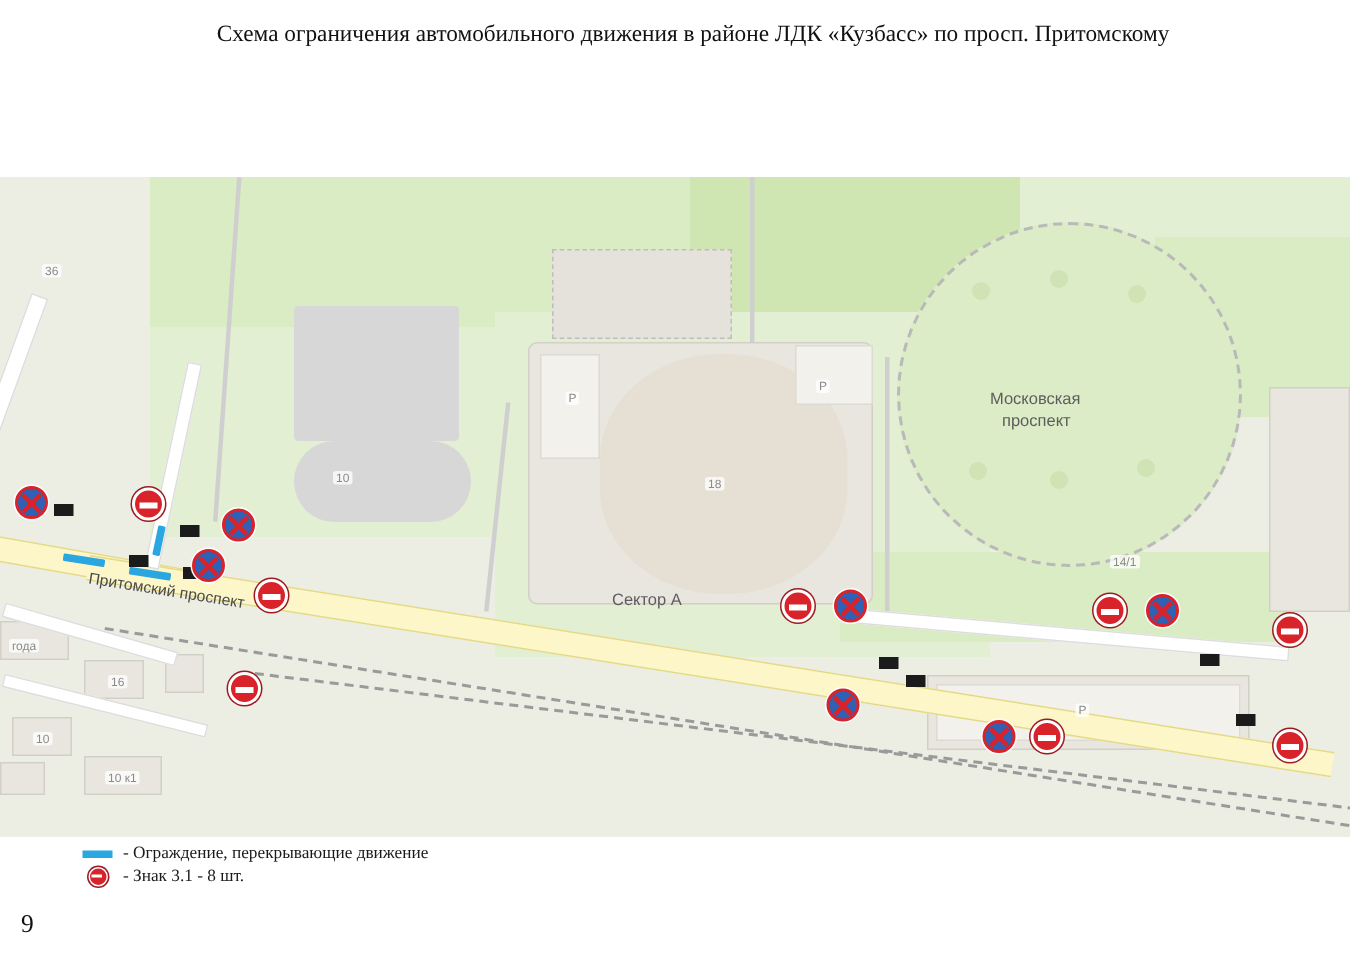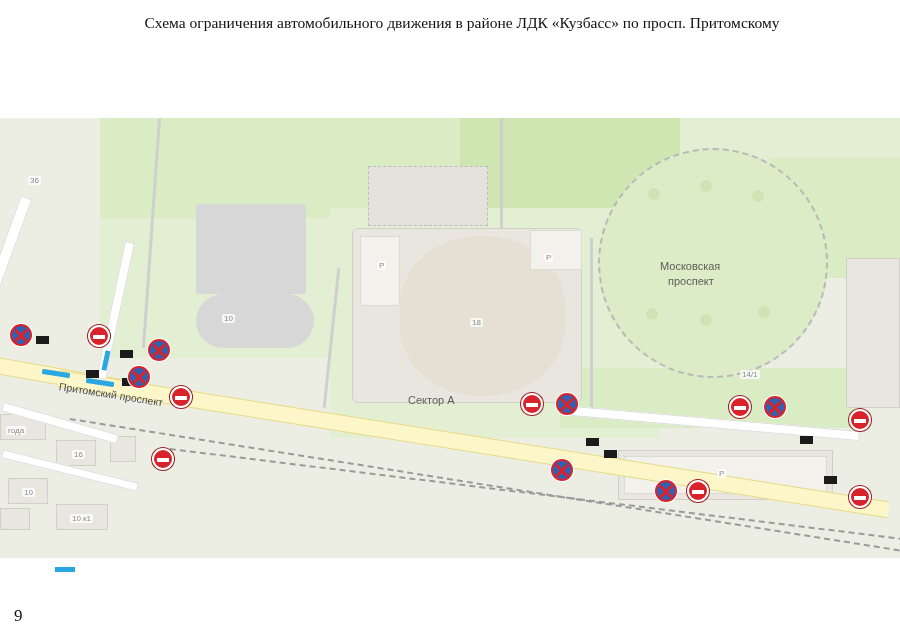--- a/index.html
+++ b/index.html
@@ -333,19 +333,26 @@
     <div class="sign sign-327" style="left:551px; top:341px;"></div>
     <div class="sign sign-327" style="left:655px; top:362px;"></div>
   </div>
 
   <div class="legend">
 
     <div class="legend-row">
       <span class="legend-key">
           <span class="key-barrier"></span>
         </span>
+      <span>- Ограждение, перекрывающие движение</span>
     </div>
 
+    <div class="legend-row">
+      <span class="legend-key">
+          <span class="key-31"></span>
+        </span>
+      <span>- Знак 3.1 - 8 шт.</span>
+    </div>
 
   </div>
 
   <div class="page-number">9</div>
 </div>
 
 </body></html>

